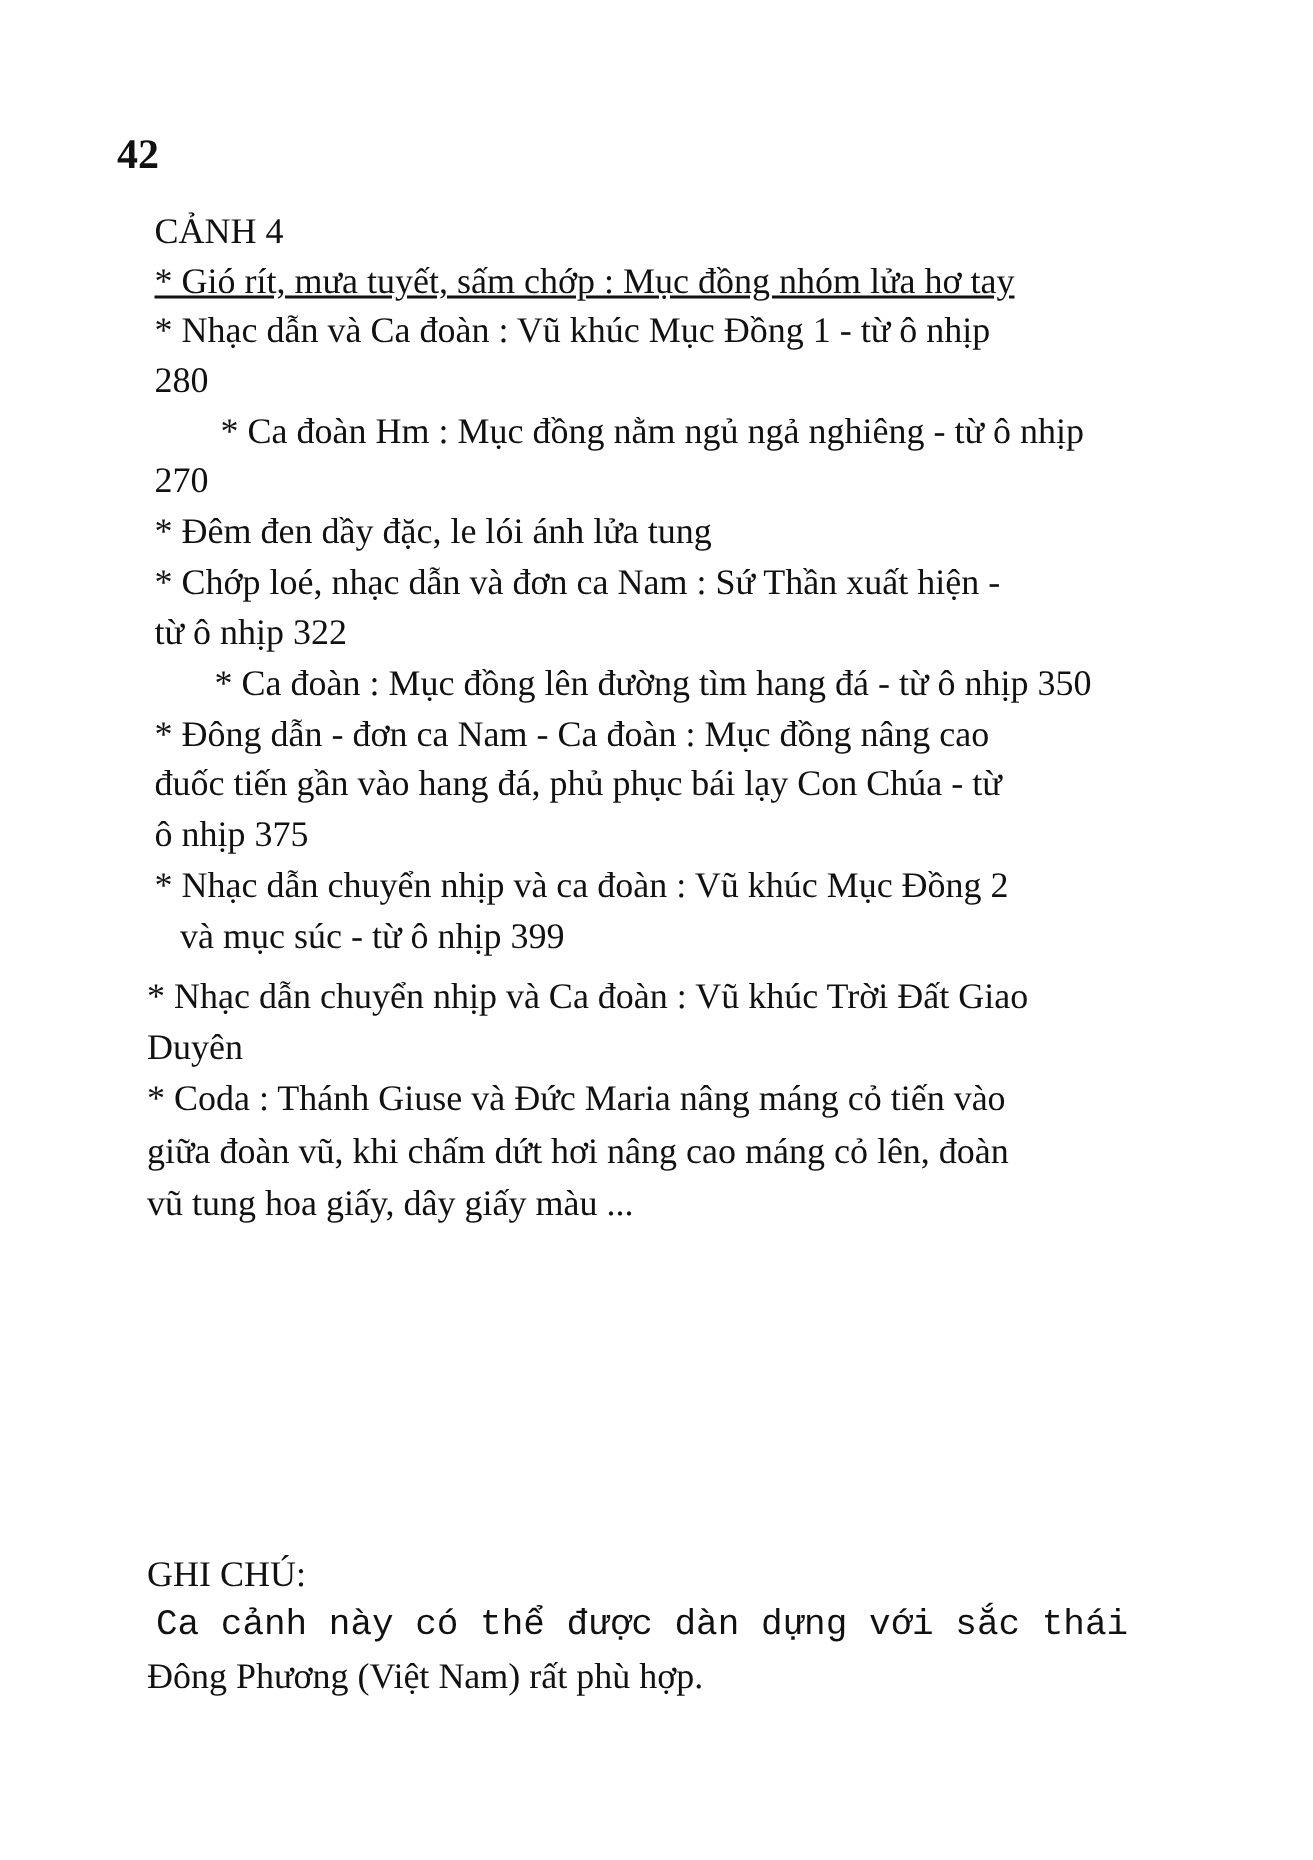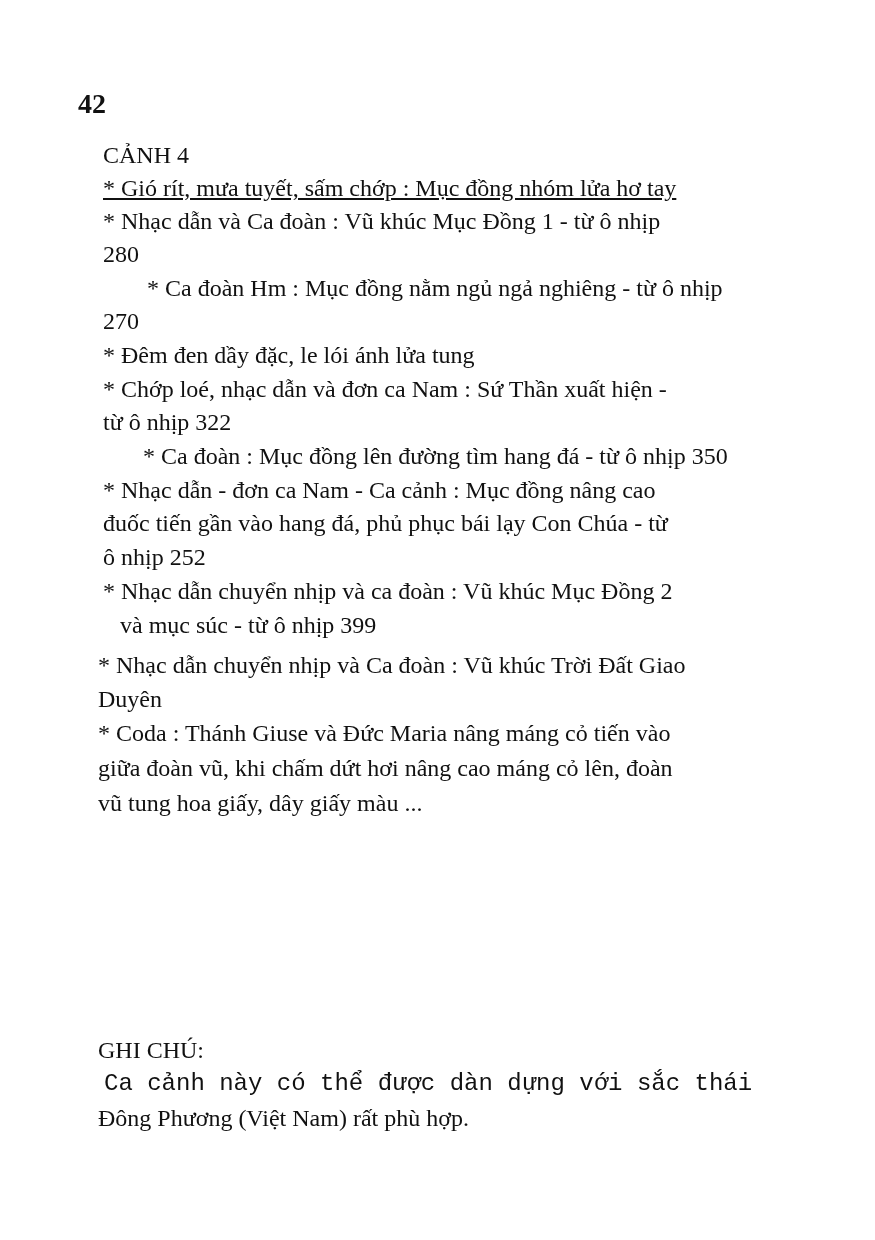--- a/index.html
+++ b/index.html
@@ -27,23 +27,23 @@
 
   <div class="line" style="left:103px; top:174px;text-decoration:underline;">* Gió rít, mưa tuyết, sấm chớp : Mục đồng nhóm lửa hơ tay</div>
   <div class="line" style="left:103px; top:207px;">* Nhạc dẫn và Ca đoàn : Vũ khúc Mục Đồng 1 - từ ô nhịp</div>
   <div class="line" style="left:103px; top:240px;">280</div>
   <div class="line" style="left:103px; top:274px;margin-left:44px;">* Ca đoàn Hm : Mục đồng nằm ngủ ngả nghiêng - từ ô nhịp</div>
   <div class="line" style="left:103px; top:307px;">270</div>
   <div class="line" style="left:103px; top:341px;">* Đêm đen dầy đặc, le lói ánh lửa tung</div>
   <div class="line" style="left:103px; top:375px;">* Chớp loé, nhạc dẫn và đơn ca Nam : Sứ Thần xuất hiện -</div>
   <div class="line" style="left:103px; top:408px;">từ ô nhịp 322</div>
   <div class="line" style="left:103px; top:442px;margin-left:40px;">* Ca đoàn : Mục đồng lên đường tìm hang đá - từ ô nhịp 350</div>
-  <div class="line" style="left:103px; top:476px;">* Nhạc dẫn - đơn ca Nam - Ca cảnh : Mục đồng nâng cao</div>
+  <div class="line" style="left:103px; top:476px;">* Đông dẫn - đơn ca Nam - Ca đoàn : Mục đồng nâng cao</div>
   <div class="line" style="left:103px; top:509px;">đuốc tiến gần vào hang đá, phủ phục bái lạy Con Chúa - từ</div>
-  <div class="line" style="left:103px; top:543px;">ô nhịp 252</div>
+  <div class="line" style="left:103px; top:543px;">ô nhịp 375</div>
   <div class="line" style="left:103px; top:577px;">* Nhạc dẫn chuyển nhịp và ca đoàn : Vũ khúc Mục Đồng 2</div>
   <div class="line" style="left:120px; top:611px;">và mục súc - từ ô nhịp 399</div>
   <div class="line" style="left:98px; top:651px;">* Nhạc dẫn chuyển nhịp và Ca đoàn : Vũ khúc Trời Đất Giao</div>
   <div class="line" style="left:98px; top:685px;">Duyên</div>
   <div class="line" style="left:98px; top:719px;">* Coda : Thánh Giuse và Đức Maria nâng máng cỏ tiến vào</div>
   <div class="line" style="left:98px; top:754px;">giữa đoàn vũ, khi chấm dứt hơi nâng cao máng cỏ lên, đoàn</div>
   <div class="line" style="left:98px; top:789px;">vũ tung hoa giấy, dây giấy màu ...</div>
 
   <div class="line note-title" style="left:98px; top:1036px;">GHI CHÚ:</div>
   <div class="line" style="left:104px; top:1070px;font-family:Liberation Mono, monospace;">Ca cảnh này có thể được dàn dựng với sắc thái</div>

